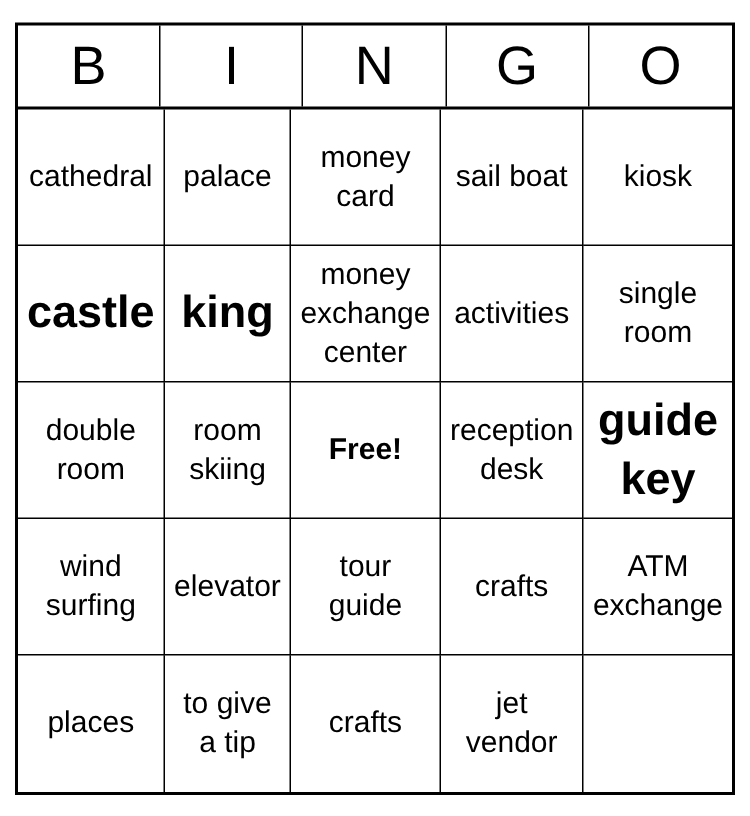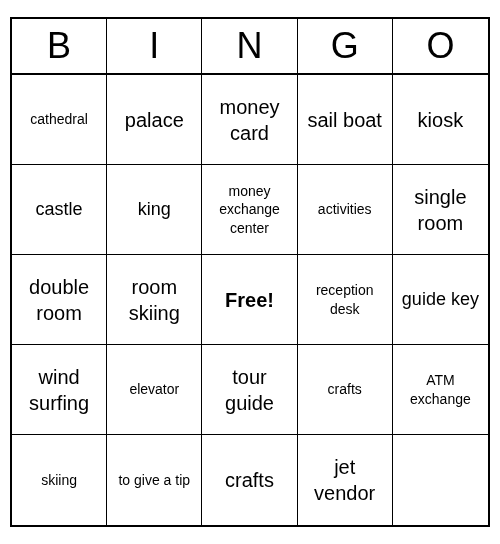--- a/index.html
+++ b/index.html
@@ -50,21 +50,21 @@
 
     .bingo-cell {
       border-right: 1px solid #000;
       border-bottom: 1px solid #000;
       min-height: 90px;
       display: flex;
       align-items: center;
       justify-content: center;
       text-align: center;
       padding: 6px;
-      font-size: 14px;
+      font-size: 20px;
       line-height: 1.3;
     }
 
     .bingo-cell:nth-child(5n) {
       border-right: none;
     }
 
     .bingo-cell:nth-child(n+21) {
       border-bottom: none;
     }
@@ -72,21 +72,22 @@
     .bingo-cell.large-text {
       font-size: 20px;
     }
 
     .bingo-cell.free {
       font-size: 20px;
       font-weight: bold;
     }
 
     .bingo-cell.xl-text {
-      font-size: 18px;
+      font-size: 30px;
+      font-weight: bold;
     }
   </style>
 </head>
 <body>
 
 <div class="bingo-card">
   <div class="bingo-header">
   <div class="bingo-header-cell">B</div>
       <div class="bingo-header-cell">I</div>
       <div class="bingo-header-cell">N</div>
@@ -107,18 +108,18 @@
       <div class="bingo-cell large-text">double room</div>
       <div class="bingo-cell large-text">room skiing</div>
       <div class="bingo-cell free">Free!</div>
       <div class="bingo-cell">reception desk</div>
       <div class="bingo-cell xl-text">guide key</div>
       <div class="bingo-cell large-text">wind surfing</div>
       <div class="bingo-cell">elevator</div>
       <div class="bingo-cell large-text">tour guide</div>
       <div class="bingo-cell">crafts</div>
       <div class="bingo-cell">ATM exchange</div>
-      <div class="bingo-cell">skiing</div>
+      <div class="bingo-cell">places</div>
       <div class="bingo-cell">to give a tip</div>
       <div class="bingo-cell large-text">crafts</div>
       <div class="bingo-cell large-text">jet vendor</div>
     </div>
 </div>
 
 </body></html>

